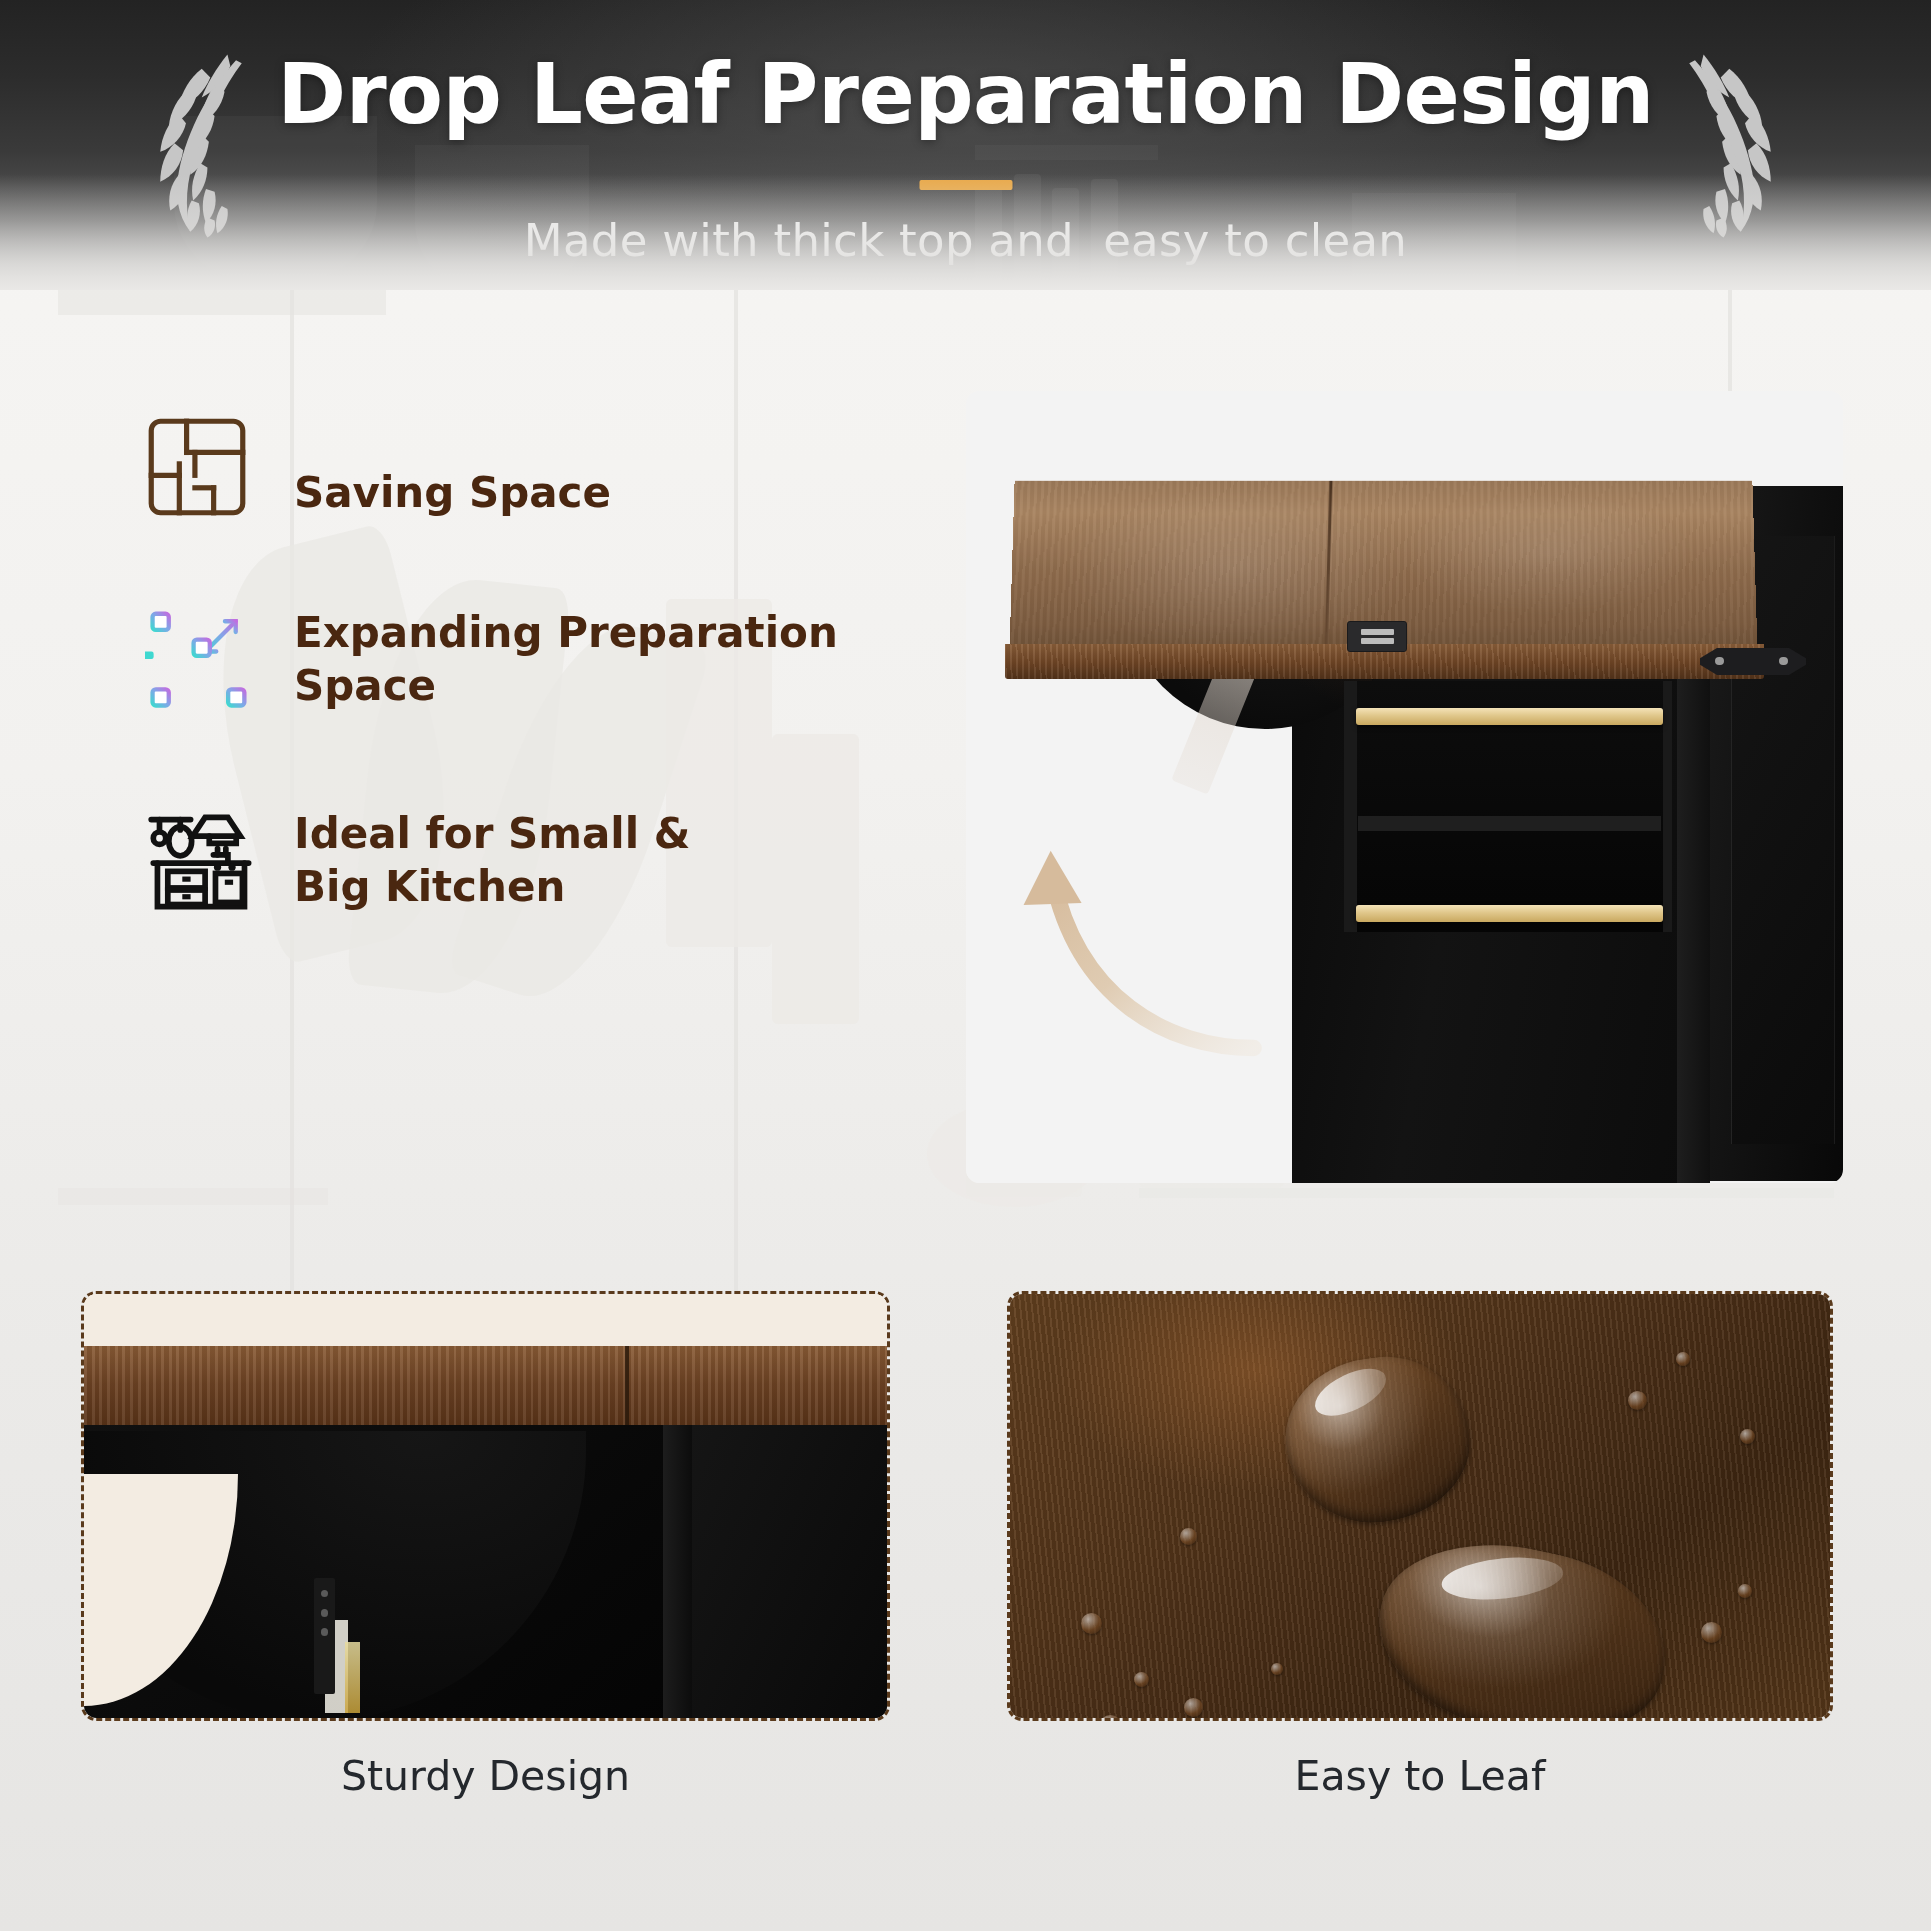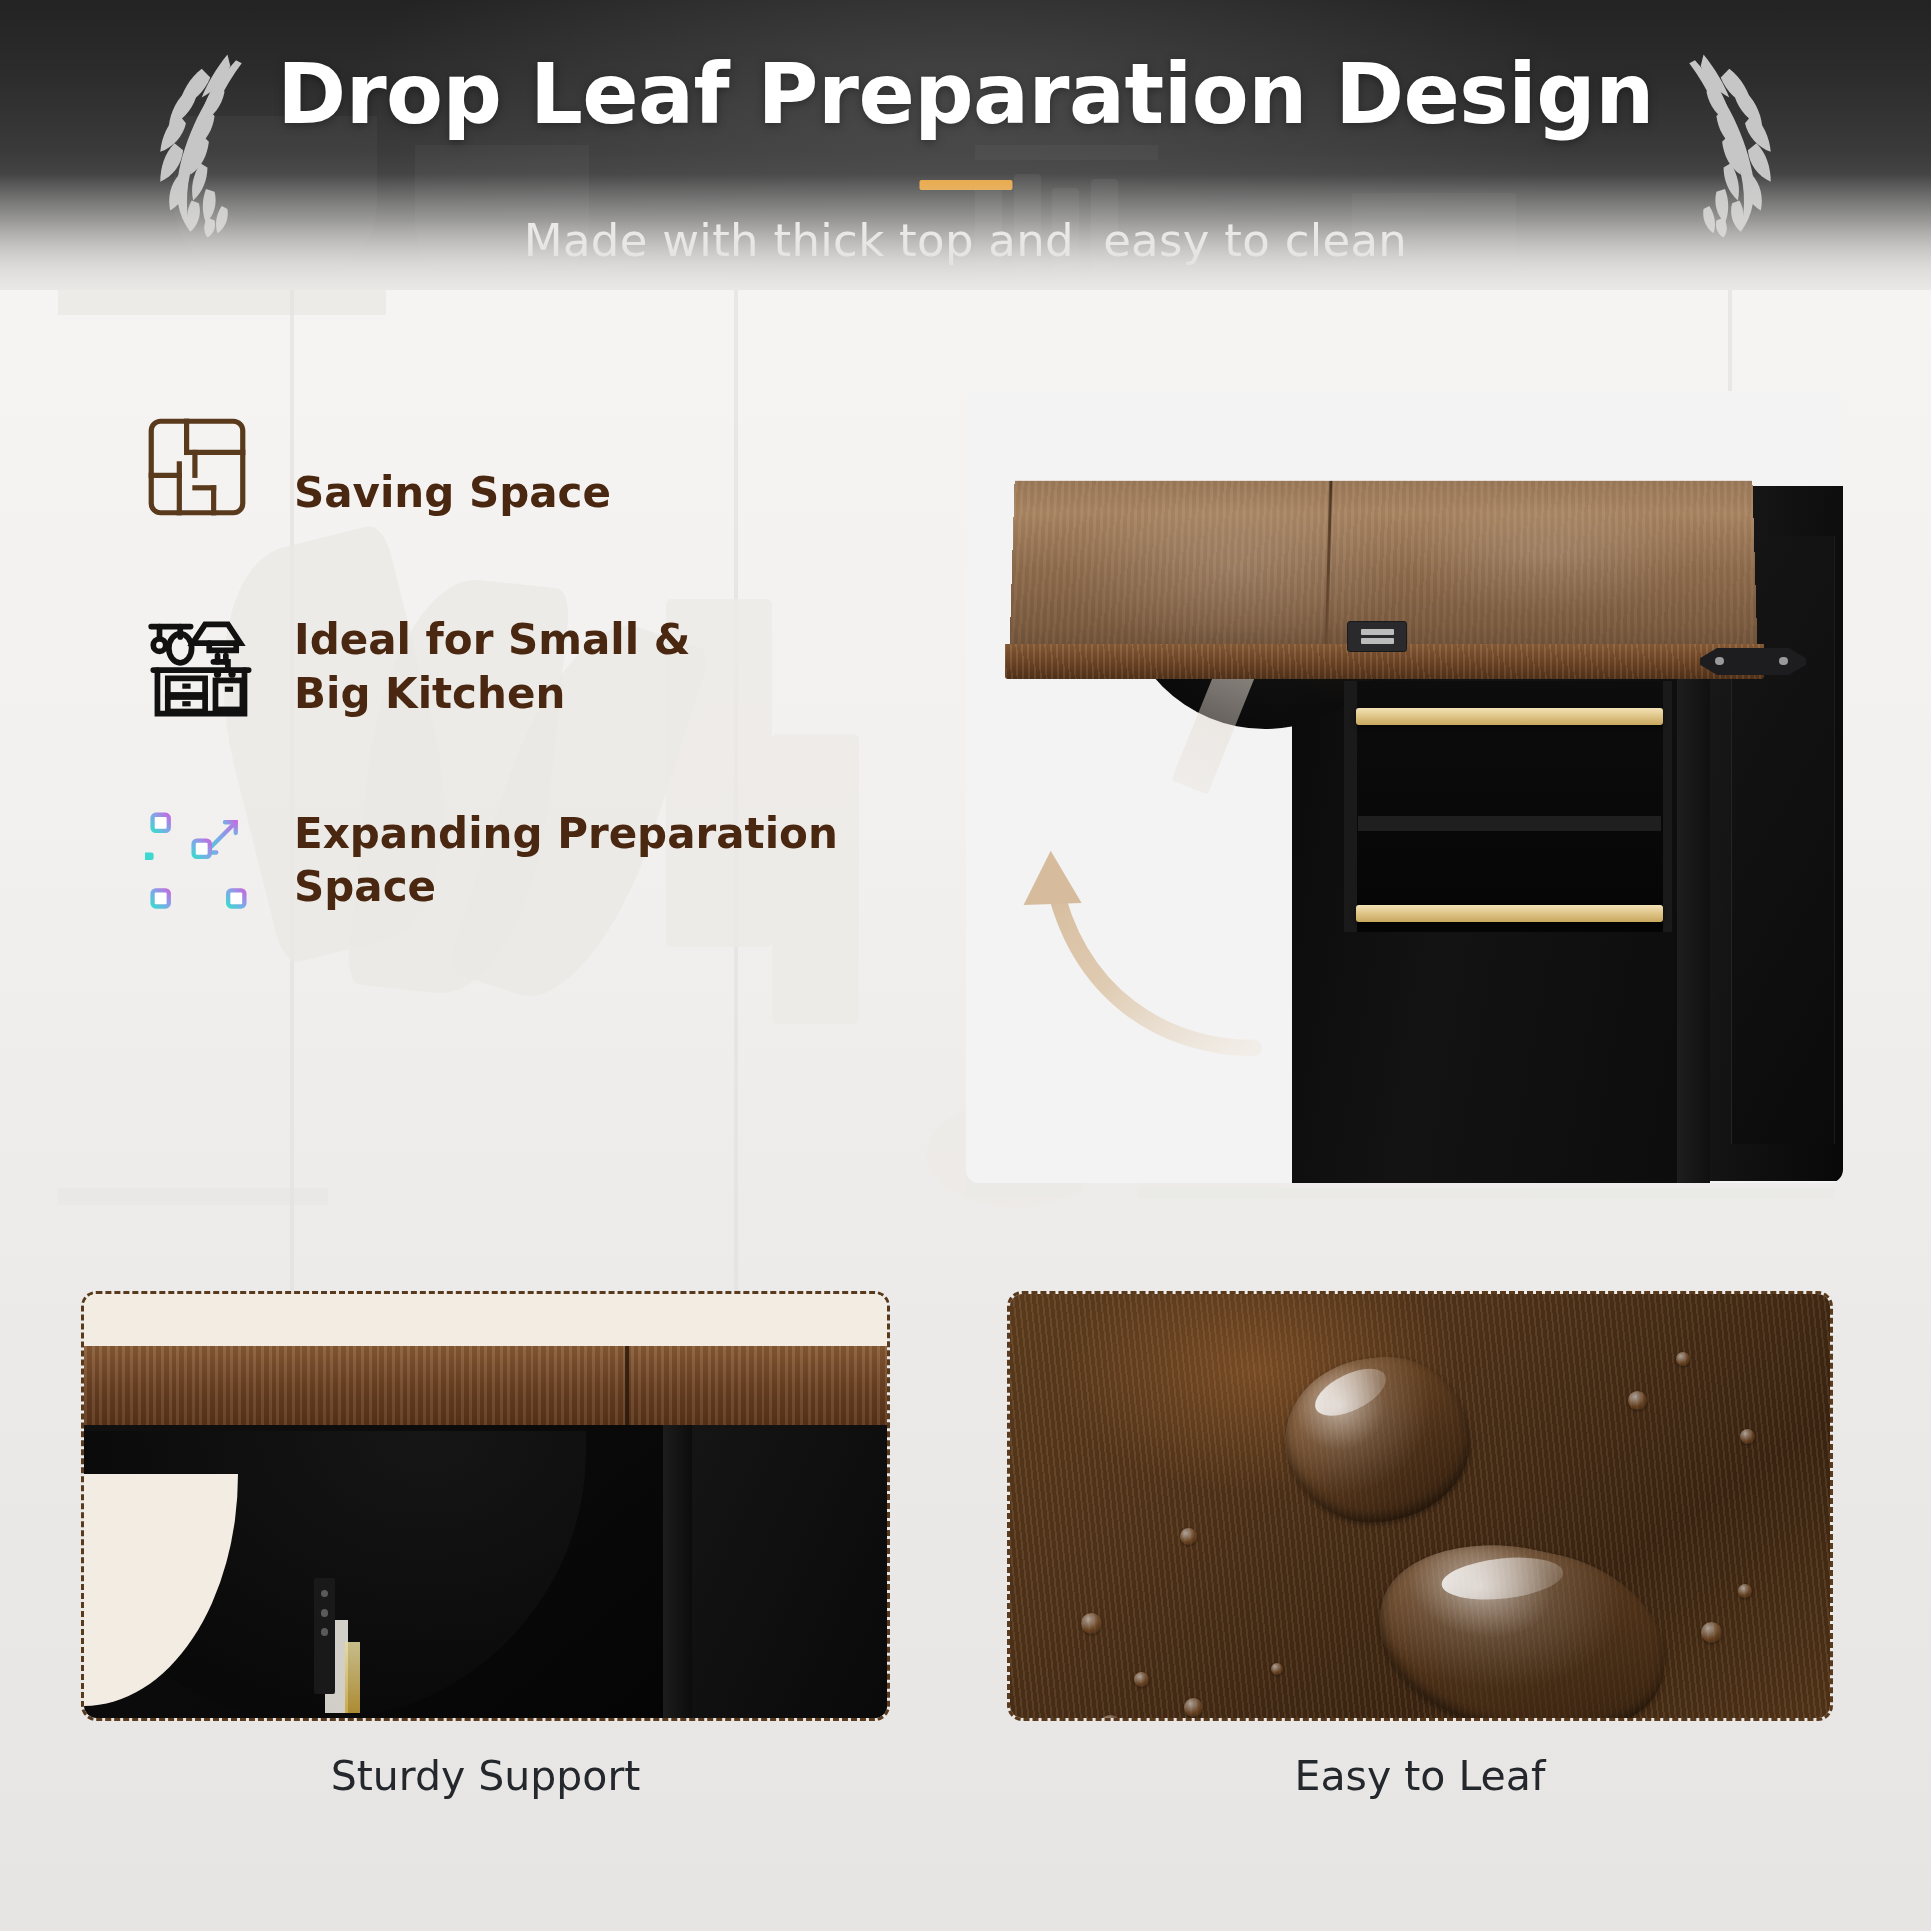--- a/index.html
+++ b/index.html
@@ -376,53 +376,20 @@
             <path d="M40 36 H94"></path>
             <path d="M48 36 V58"></path>
             <path d="M6 58 H33"></path>
             <path d="M33 47 V94"></path>
             <path d="M48 70 H66"></path>
             <path d="M66 70 V94"></path>
           </g>
         </svg>
       </div>
       <div class="f-text">Saving Space</div>
-    </div>
-
-    <div class="feature" id="feature-2">
-      <div class="f-icon">
-        <svg viewBox="0 0 110 100" width="114" height="104" aria-hidden="true">
-          <g fill="none" stroke="#111111" stroke-width="5.5" stroke-linecap="round">
-            <path d="M6 10 H44"></path>
-            <path d="M14 10 V20"></path>
-            <path d="M34 10 V20"></path>
-            <circle cx="14" cy="28" r="6"></circle>
-            <ellipse cx="34" cy="31" rx="11" ry="14"></ellipse>
-            <path d="M58 8 H80 L92 26 H46 Z"></path>
-            <path d="M62 26 V33 H88 V26"></path>
-            <path d="M8 52 H100"></path>
-            <path d="M12 52 V94 H96 V52"></path>
-            <rect x="22" y="60" width="36" height="16"></rect>
-            <rect x="22" y="78" width="36" height="14"></rect>
-            <rect x="68" y="62" width="26" height="28"></rect>
-            <path d="M66 44 H80 V52"></path>
-            <path d="M70 44 V38"></path>
-            <path d="M78 44 V38"></path>
-          </g>
-          <g fill="#111111">
-            <circle cx="70" cy="56" r="3.5"></circle>
-            <circle cx="84" cy="56" r="3.5"></circle>
-            <rect x="36" y="65" width="8" height="5"></rect>
-            <rect x="36" y="82" width="8" height="5"></rect>
-            <rect x="77" y="68" width="8" height="5"></rect>
-          </g>
-        </svg>
-      </div>
-      <div class="f-text">Ideal for Small &amp;
-Big Kitchen</div>
     </div>
 
     <div class="feature" id="feature-3">
       <div class="f-icon">
         <svg viewBox="0 0 100 100" width="108" height="108" aria-hidden="true">
           <defs>
             <linearGradient id="g-exp" x1="0" y1="1" x2="1" y2="0">
               <stop offset="0%" stop-color="#3fd8d0"></stop>
               <stop offset="50%" stop-color="#7fa8e8"></stop>
               <stop offset="100%" stop-color="#c06ee0"></stop>
@@ -447,20 +414,53 @@
             <rect x="7" y="79" width="15" height="15" rx="3"></rect>
             <rect x="77" y="79" width="15" height="15" rx="3"></rect>
           </g>
           <rect x="-2" y="44" width="10" height="7" rx="2" fill="#3fd8d0"></rect>
         </svg>
       </div>
       <div class="f-text">Expanding Preparation
 Space</div>
     </div>
 
+    <div class="feature" id="feature-2">
+      <div class="f-icon">
+        <svg viewBox="0 0 110 100" width="114" height="104" aria-hidden="true">
+          <g fill="none" stroke="#111111" stroke-width="5.5" stroke-linecap="round">
+            <path d="M6 10 H44"></path>
+            <path d="M14 10 V20"></path>
+            <path d="M34 10 V20"></path>
+            <circle cx="14" cy="28" r="6"></circle>
+            <ellipse cx="34" cy="31" rx="11" ry="14"></ellipse>
+            <path d="M58 8 H80 L92 26 H46 Z"></path>
+            <path d="M62 26 V33 H88 V26"></path>
+            <path d="M8 52 H100"></path>
+            <path d="M12 52 V94 H96 V52"></path>
+            <rect x="22" y="60" width="36" height="16"></rect>
+            <rect x="22" y="78" width="36" height="14"></rect>
+            <rect x="68" y="62" width="26" height="28"></rect>
+            <path d="M66 44 H80 V52"></path>
+            <path d="M70 44 V38"></path>
+            <path d="M78 44 V38"></path>
+          </g>
+          <g fill="#111111">
+            <circle cx="70" cy="56" r="3.5"></circle>
+            <circle cx="84" cy="56" r="3.5"></circle>
+            <rect x="36" y="65" width="8" height="5"></rect>
+            <rect x="36" y="82" width="8" height="5"></rect>
+            <rect x="77" y="68" width="8" height="5"></rect>
+          </g>
+        </svg>
+      </div>
+      <div class="f-text">Ideal for Small &amp;
+Big Kitchen</div>
+    </div>
+
   </div>
 
   <div class="hero">
     <div class="hero-bg"></div>
 
     <div class="cab-topbar"></div>
     <div class="cab-side"></div>
     <div class="cab-side-panel"></div>
     <div class="cab-body"></div>
     <div class="cab-stile"></div>
@@ -517,21 +517,21 @@
       <div class="sp-hingecol">
           <i></i>
           <i></i>
           <i></i>
         </div>
       <div class="sp-cream"></div>
       <div class="sp-woodrail"></div>
       <div class="sp-seam"></div>
     </div>
   </div>
-  <div class="panel-caption" id="cap-sturdy" style="left:81px; width:809px;">Sturdy Support</div>
+  <div class="panel-caption" id="cap-sturdy" style="left:81px; width:809px;">Sturdy Design</div>
 
   <div class="panel" id="panel-clean">
     <div class="panel-frame">
       <div class="ec-wood"></div>
       <div class="drop" style="left:276px; top:64px; width:183px; height:164px; transform:rotate(-8deg);"></div>
       <div class="drop" style="left:367px; top:255px; width:290px; height:183px; transform:rotate(12deg);"></div>
 
       <div class="minidrop" style="left:170px; top:234px; width:17.4px; height:17.4px;"></div>
       <div class="minidrop" style="left:71px;  top:319px; width:21px; height:21px;"></div>
       <div class="minidrop" style="left:124px; top:378px; width:15.4px; height:15.4px;"></div>

